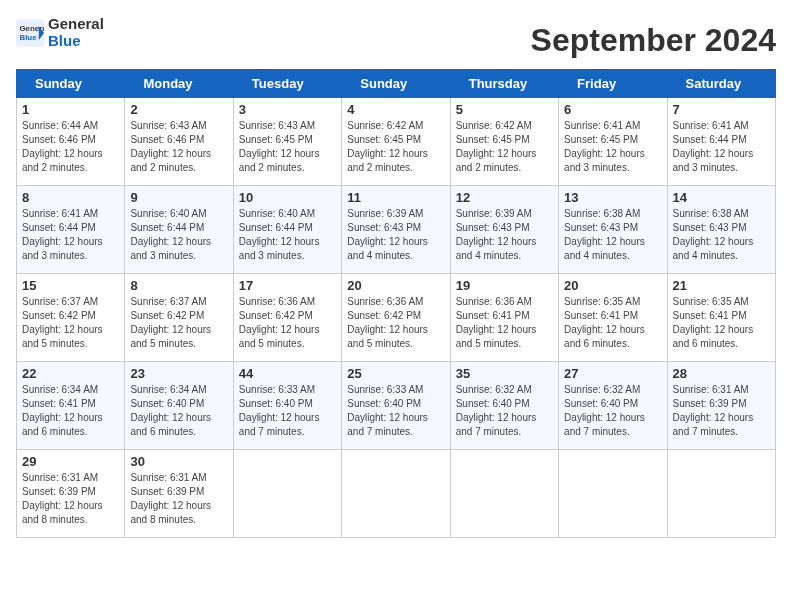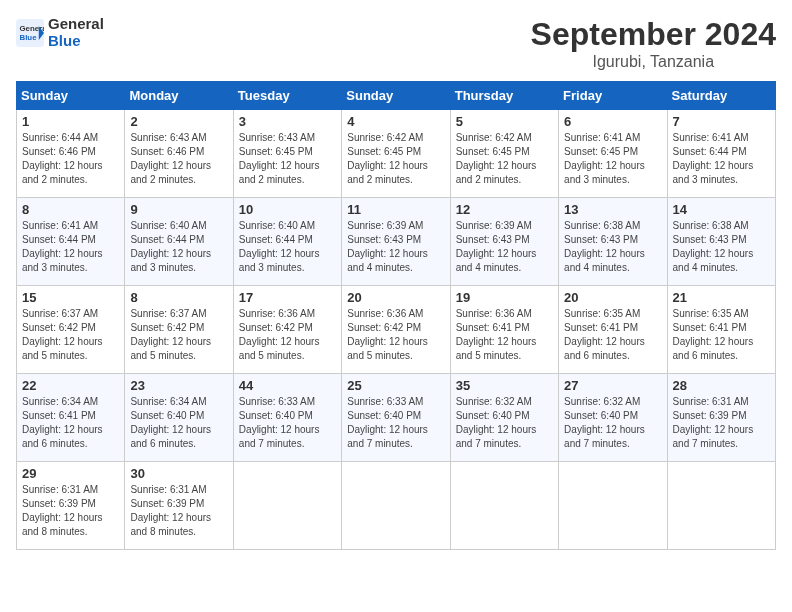--- a/index.html
+++ b/index.html
@@ -19,41 +19,42 @@
     .logo {
       display: flex;
       align-items: center;
       gap: 4px;
     }
     .logo-icon {
       width: 28px;
       height: 28px;
     }
     .title-area {
-      text-align: center;
+      text-align: left;
+      margin-top: 6px;
     }
     .month-title {
       font-size: 32px;
       font-weight: bold;
       color: #333;
     }
     .location-title {
       font-size: 16px;
       color: #555;
     }
     table {
       width: 100%;
       border-collapse: collapse;
       table-layout: fixed;
     }
     th {
       background-color: #1565c0;
       color: #fff;
       text-align: left;
-      padding: 6px 4px;
+      padding: 6px 18px;
       font-size: 13px;
       font-weight: bold;
       border: 1px solid #1565c0;
     }
     td {
       border: 1px solid #ccc;
       vertical-align: top;
       padding: 4px 5px;
       font-size: 10.5px;
       color: #333;
@@ -93,21 +94,20 @@
       <text x="4" y="24" font-size="9" font-weight="bold" fill="#1565c0" font-family="Arial">Blue</text>
       <polygon points="26,8 32,16 26,24" fill="#1565c0"></polygon>
     </svg>
     <div style="line-height:1.1;">
       <div style="font-size:15px;font-weight:bold;color:#333;">General</div>
       <div style="font-size:15px;font-weight:bold;color:#1565c0;">Blue</div>
     </div>
   </div>
   <div class="title-area">
     <div class="month-title">September 2024</div>
-    <div class="location-title">Igurubi, Tanzania</div>
   </div>
 </div>
 
 <table>
   <thead>
     <tr>
     <th>Sunday</th>
         <th>Monday</th>
         <th>Tuesday</th>
         <th>Sunday</th>

